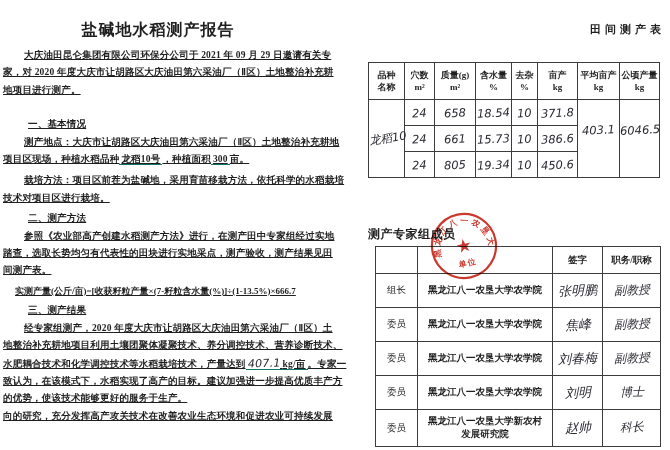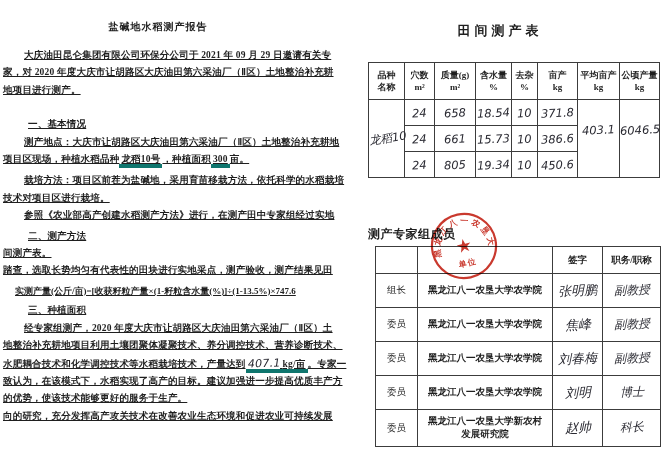--- a/index.html
+++ b/index.html
@@ -6,40 +6,40 @@
   body{
     width:670px;height:450px;position:relative;overflow:hidden;
     background:#ffffff;
     font-family:"Liberation Serif", serif;
     color:#1f1f1f;
   }
   
   .left-page{position:absolute;left:0;top:0;width:332px;height:450px;}
   .doc-title{
     position:absolute;top:20px;left:0;width:316px;text-align:center;
-    font-size:10px;font-weight:bold;letter-spacing:1px;font-family:Liberation Serif, serif;
+    font-size:16px;font-weight:bold;letter-spacing:1px;font-family:Liberation Serif, serif;
   }
   .doc-body{position:absolute;top:47px;left:3px;width:310px;
     font-size:9.5px;font-weight:600;line-height:17.4px;letter-spacing:0.2px;}
   .doc-line{white-space:nowrap;text-decoration:underline;}
   .indent{padding-left:21px;}
   .heading{padding-left:25px;font-weight:bold;}
   .mt9{margin-top:17px;} .mt4{margin-top:4px;} .mt3{margin-top:3px;} .mt2{margin-top:2px;}
   .formula-line{padding-left:12px;font-size:9px;letter-spacing:0;font-weight:bold;}
-  .ufill{border-bottom:4px solid #0f766e;padding:0 2px;font-weight:bold;}
+  .ufill{border-bottom:1px solid #0f766e;padding:0 2px;font-weight:bold;}
   .hw{
     font-family:"DejaVu Sans", sans-serif;font-style:italic;
     color:#2b2b33;font-weight:400;
   }
   .hw-fill{font-size:11px;display:inline-block;transform:rotate(-2deg);}
   
   .right-page{position:absolute;left:335px;top:0;width:335px;height:450px;}
   .table-title{
-    position:absolute;top:22px;left:0;width:330px;text-align:center;
-    font-size:13px;font-weight:bold;letter-spacing:4px;
+    position:absolute;top:22px;left:0;width:330px;text-align:right;
+    font-size:11px;font-weight:bold;letter-spacing:4px;
   }
   table{border-collapse:collapse;table-layout:fixed;}
   .field-table{position:absolute;left:33px;top:62px;width:291px;font-size:9px;}
   .field-table th,.field-table td{
     border:1px solid #3c3c3c;text-align:center;vertical-align:middle;padding:0;
   }
   .field-table th{font-weight:bold;height:36px;line-height:12px;}
   .field-table th span{display:block;}
   .field-table td{height:25px;}
   .field-table .hw{font-size:11.5px;}
@@ -73,29 +73,29 @@
     <div class="doc-line">地项目进行测产。</div>
 
     <div class="doc-line heading mt9">一、基本情况</div>
 
     <div class="doc-line indent">测产地点：大庆市让胡路区大庆油田第六采油厂（Ⅱ区）土地整治补充耕地</div>
     <div class="doc-line"><span>项目区现场，种植水稻品种</span><span class="ufill">龙稻10号</span><span>，种植面积</span><span class="ufill">300</span><span>亩。</span></div>
 
     <div class="doc-line indent mt4">栽培方法：项目区前茬为盐碱地，采用育苗移栽方法，依托科学的水稻栽培</div>
     <div class="doc-line">技术对项目区进行栽培。</div>
 
+    <div class="doc-line heading mt3">二、测产方法</div>
+
     <div class="doc-line indent">参照《农业部高产创建水稻测产方法》进行，在测产田中专家组经过实地</div>
-
-    <div class="doc-line heading mt3">二、测产方法</div>
+    <div class="doc-line">踏查，选取长势均匀有代表性的田块进行实地采点，测产验收，测产结果见田</div>
     <div class="doc-line">间测产表。</div>
-    <div class="doc-line">踏查，选取长势均匀有代表性的田块进行实地采点，测产验收，测产结果见田</div>
-
-    <div class="doc-line formula-line mt3">实测产量(公斤/亩)=[收获籽粒产量×(1-籽粒含水量(%)]÷(1-13.5%)×747.6</div>
-
-    <div class="doc-line heading mt2">三、种植面积</div>
+
+    <div class="doc-line formula-line mt3">实测产量(公斤/亩)=[收获籽粒产量×(7-籽粒含水量(%)]÷(1-13.5%)×666.7</div>
+
+    <div class="doc-line heading mt2">三、测产结果</div>
 
     <div class="doc-line indent">经专家组测产，2020 年度大庆市让胡路区大庆油田第六采油厂（Ⅱ区）土</div>
     <div class="doc-line">地整治补充耕地项目利用土壤团聚体凝聚技术、养分调控技术、营养诊断技术、</div>
     <div class="doc-line"><span>水肥耦合技术和化学调控技术等水稻栽培技术，产量达到</span><span class="ufill"><span class="hw hw-fill">407.1</span> <span>kg/亩</span></span><span>。专家一</span></div>
     <div class="doc-line">致认为，在该模式下，水稻实现了高产的目标。建议加强进一步提高优质丰产方</div>
     <div class="doc-line">的优势，使该技术能够更好的服务于生产。</div>
     <div class="doc-line">向的研究，充分发挥高产攻关技术在改善农业生态环境和促进农业可持续发展</div>
   </div>
 </div>
 

